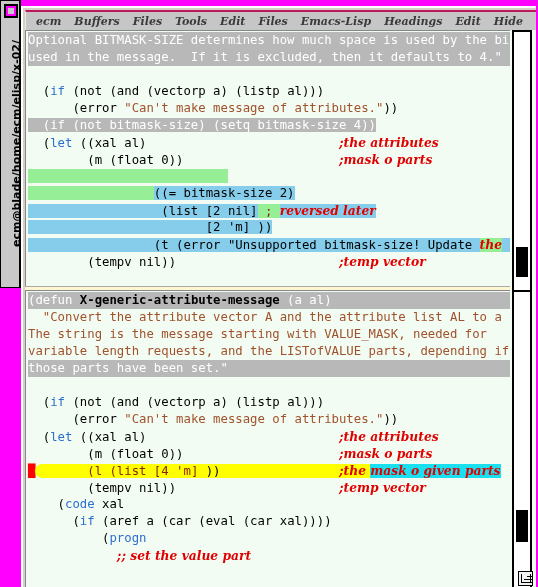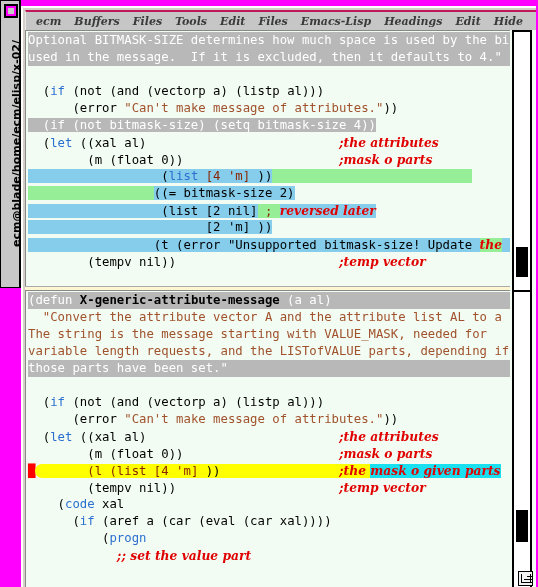--- a/index.html
+++ b/index.html
@@ -127,21 +127,21 @@
     <div class="pane" id="paneA">
       <div class="textarea">
         <div class="line hl-grey">Optional BITMASK-SIZE determines how much space is used by the bitmask</div>
         <div class="line hl-grey">used in the message.  If it is excluded, then it defaults to 4."</div>
         <div class="line">&nbsp;</div>
         <div class="line">  (<span class="k">if</span> (not (and (vectorp a) (listp al)))</div>
         <div class="line">      (error <span class="s">"Can't make message of attributes."</span>))</div>
         <div class="line"><span class="hl-grey">  (if (not bitmask-size) (setq bitmask-size 4))</span></div>
         <div class="line">  (<span class="k">let</span> ((xal al)                          <span class="c">;the attributes</span></div>
         <div class="line">        (m (float 0))                     <span class="c">;mask o parts</span></div>
-        <div class="line"><span class="hl-blue">                  (<span class="k">list</span> <span class="p">[4 'm]</span> ))</span><span class="hl-green">                           </span></div>
+        <div class="line"><span class="hl-green">                           </span></div>
         <div class="line"><span class="hl-green">                 </span><span class="hl-blue">((= bitmask-size 2)</span></div>
         <div class="line"><span class="hl-blue">                  (list [2 nil]<span class="hl-green"> <span class="p">;</span> </span><span class="c">reversed later</span></span></div>
         <div class="line"><span class="hl-blue">                        [2 'm] ))</span></div>
         <div class="line"><span class="hl-blue">                 (t (error "Unsupported bitmask-size! Update <span class="hl-green"><span class="c">the</span></span> code."))))</span></div>
         <div class="line">        (tempv nil))                      <span class="c">;temp vector</span></div>
 
       </div>
 
       <div class="sbar">
         <div class="sthumb" style="top:215px;height:30px;"></div>

